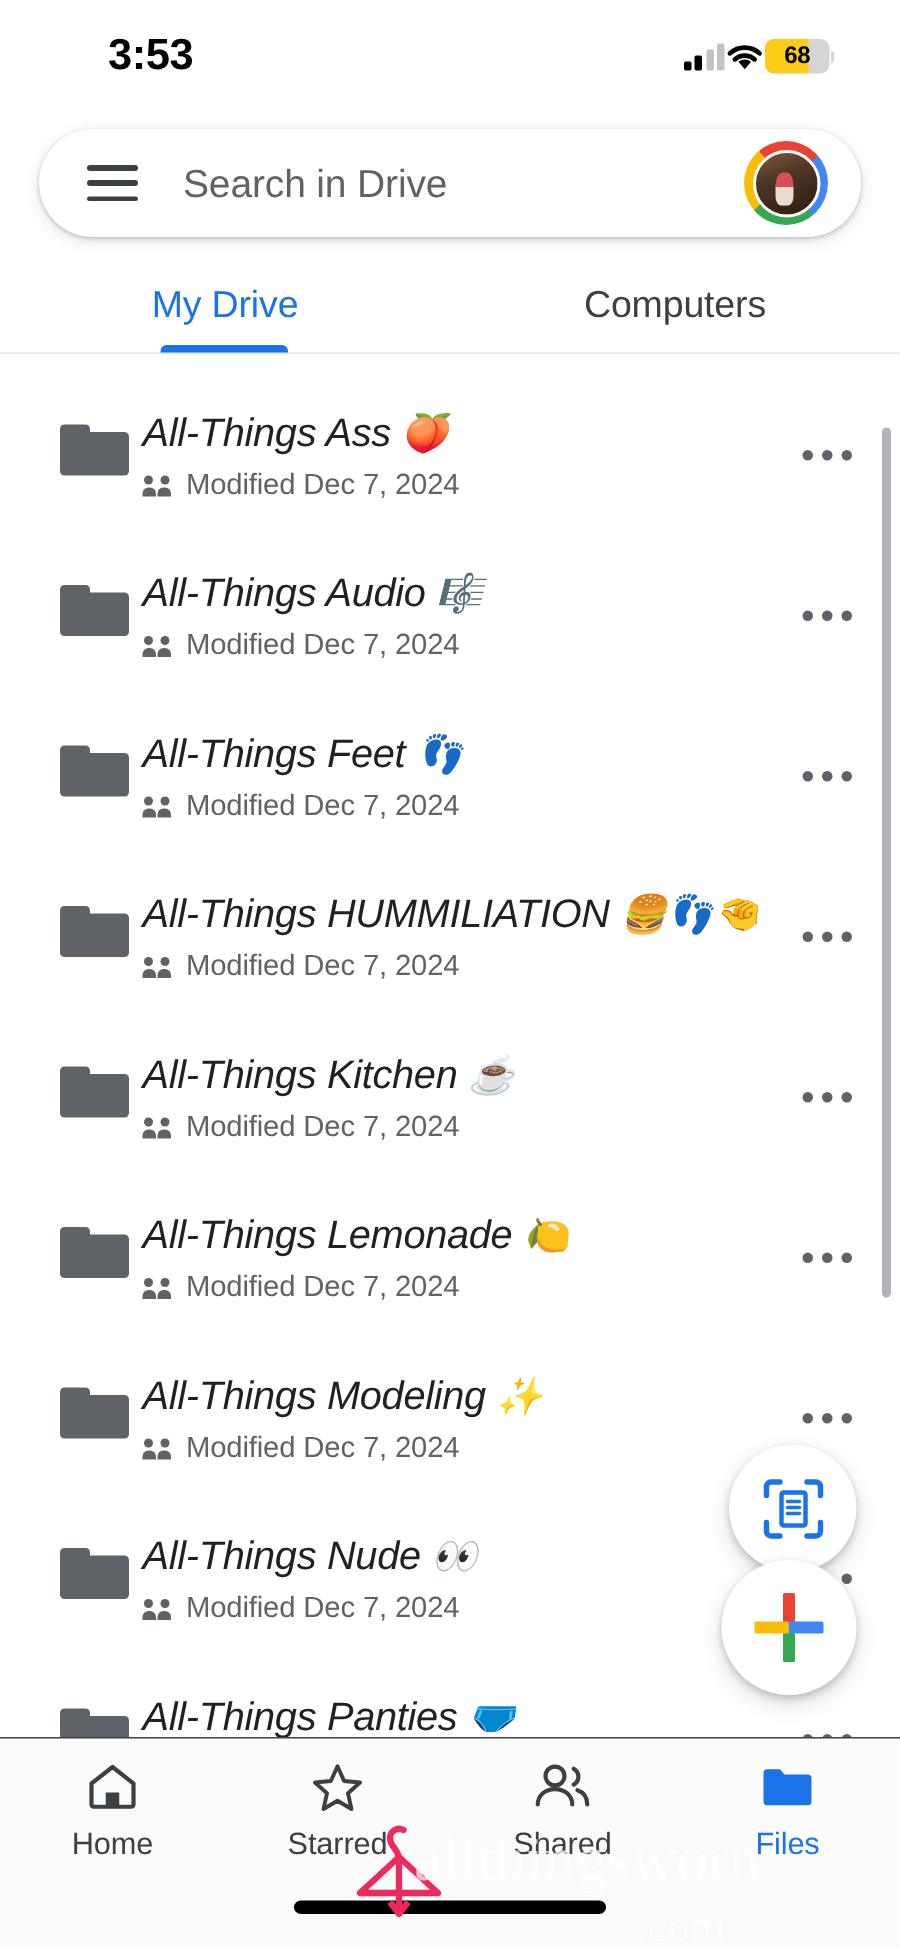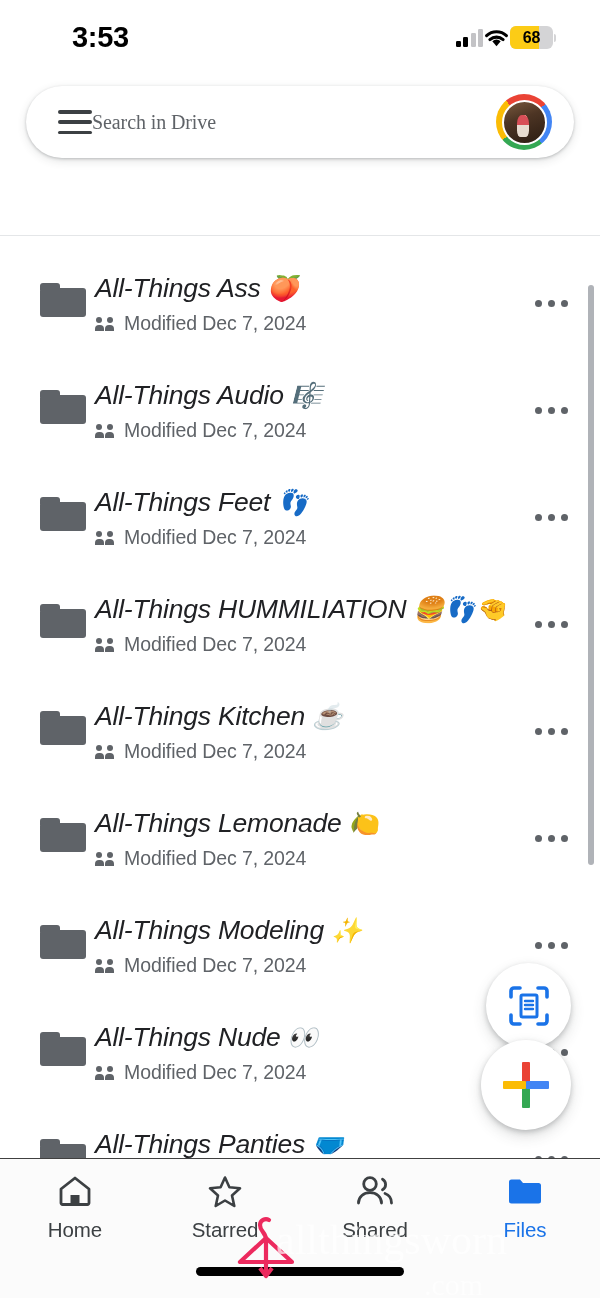--- a/index.html
+++ b/index.html
@@ -44,21 +44,21 @@
   
   .searchbar {
     position:absolute; left:26px; top:86px; width:548px; height:72px;
     background:#fff; border-radius:36px;
     box-shadow:0 1px 3px rgba(60,64,67,.28), 0 3px 10px rgba(60,64,67,.14);
     display:flex; align-items:center;
   }
   .hamburger { margin-left:32px; width:34px; height:24px; display:flex; flex-direction:column; justify-content:space-between; cursor:pointer; }
   .hamburger span { display:block; height:3.5px; width:100%; background:#3c4043; border-radius:2px; }
   .search-text {
-    font-size:20px; color:#5f6368; letter-spacing:-0.1px; flex:1;font-family:Liberation Serif, serif;
+    margin-left:30px; font-size:26px; color:#5f6368; letter-spacing:-0.1px; flex:1;
   }
   .avatar {
     margin-right:22px; width:56px; height:56px; border-radius:50%;
     background:conic-gradient(from -40deg, #EA4335 0deg 90deg, #4285F4 90deg 180deg, #34A853 180deg 270deg, #FBBC05 270deg 360deg);
     display:flex; align-items:center; justify-content:center; flex-shrink:0;
   }
   .avatar-inner {
     width:45px; height:45px; border-radius:50%;
     border:2.5px solid #fff;
     background:
@@ -219,20 +219,25 @@
       <span></span>
         <span></span>
         <span></span>
     </div>
     <div class="search-text">Search in Drive</div>
     <div class="avatar">
       <div class="avatar-inner"></div>
     </div>
   </div>
 
+  <div class="tabs">
+    <div class="tab t0">My Drive</div>
+    <div class="tab t1">Computers</div>
+    <div class="tab-underline"></div>
+  </div>
   <div class="tabs-divider"></div>
 
   <div class="list" id="file-list">
       <div class="row" style="top: 14px;">
         <div class="folder-icon">
           <div class="tabtop"></div>
           <div class="body"></div>
         </div>
         <div class="row-title">All-Things Ass <span class="emo">🍑</span></div>
         <div class="row-sub">

